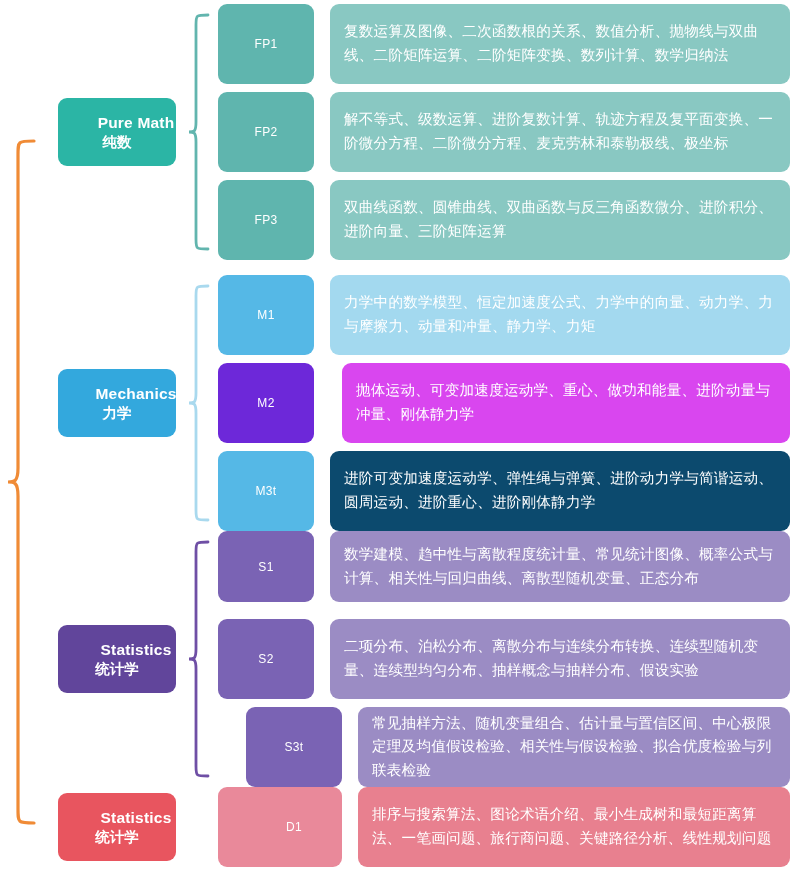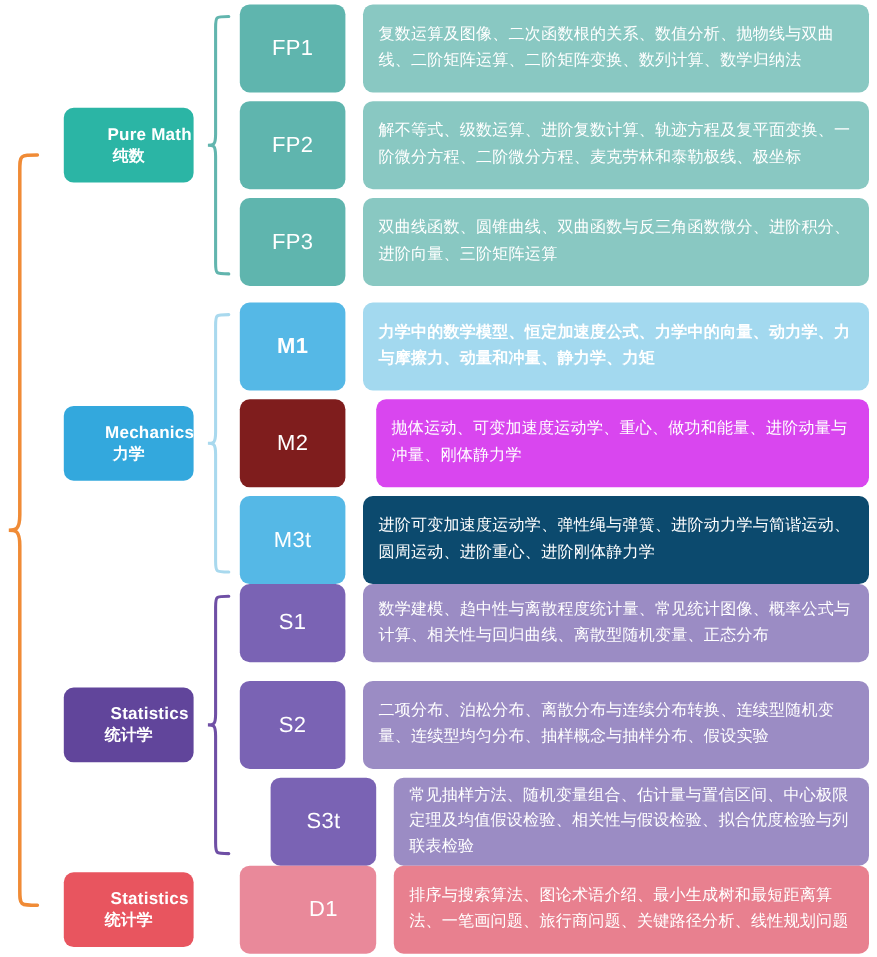--- a/index.html
+++ b/index.html
@@ -83,21 +83,21 @@
     gap: 16px;
   }
   .module-card {
     width: 96px;
     flex: 0 0 96px;
     border-radius: 9px;
     color: #ffffff;
     display: flex;
     align-items: center;
     justify-content: center;
-    font-size: 20px;
+    font-size: 12px;
     letter-spacing: 0.3px;
   }
   .desc-card {
     flex: 1 1 auto;
     border-radius: 9px;
     color: #ffffff;
     display: flex;
     align-items: center;
     box-sizing: border-box;
     padding: 6px 16px 6px 14px;
@@ -141,26 +141,26 @@
         </div>
       </div>
       <div class="group" style="top: 275px; height: 256px;">
         <div class="subject-pill" style="background: rgb(51, 168, 221); top: 94px; height: 68px;">
           <div class="subject-en">Mechanics</div>
           <div class="subject-cn">力学</div>
         </div>
         <div class="inner-brace" style="top: 8px; height: 240px;"><svg width="26" height="240" viewBox="0 0 26 240" fill="none" xmlns="http://www.w3.org/2000/svg">
             <path d="M22 3 C10 3 10 3 10 13 L10 110 C10 120 8 120 3 120 C8 120 10 120 10 130 L10 227 C10 237 10 237 22 237" stroke="#a9d9ee" stroke-width="2.8" stroke-linecap="round" fill="none"></path>
           </svg></div>
-        <div class="row" style="top: 0px; height: 80px; font-weight: bold;">
+        <div class="row" style="top: 0px; height: 80px;">
           <div class="module-card" style="background: rgb(85, 184, 230);">M1</div>
           <div class="desc-card" style="background: rgb(163, 217, 239);">力学中的数学模型、恒定加速度公式、力学中的向量、动力学、力与摩擦力、动量和冲量、静力学、力矩</div>
         </div>
         <div class="row" style="top: 88px; height: 80px;">
-          <div class="module-card" style="background: #7f1d1d;">M2</div>
+          <div class="module-card" style="background: #6d28d9;">M2</div>
           <div class="desc-card" style="background: #d946ef; margin-left: 12px;">抛体运动、可变加速度运动学、重心、做功和能量、进阶动量与冲量、刚体静力学</div>
         </div>
         <div class="row" style="top: 176px; height: 80px;">
           <div class="module-card" style="background: rgb(85, 184, 230);">M3t</div>
           <div class="desc-card" style="background: #0c4a6e;">进阶可变加速度运动学、弹性绳与弹簧、进阶动力学与简谐运动、圆周运动、进阶重心、进阶刚体静力学</div>
         </div>
       </div>
       <div class="group" style="top: 531px; height: 256px;">
         <div class="subject-pill" style="background: rgb(97, 69, 155); top: 94px; height: 68px;">
           <div class="subject-en">Statistics</div>

